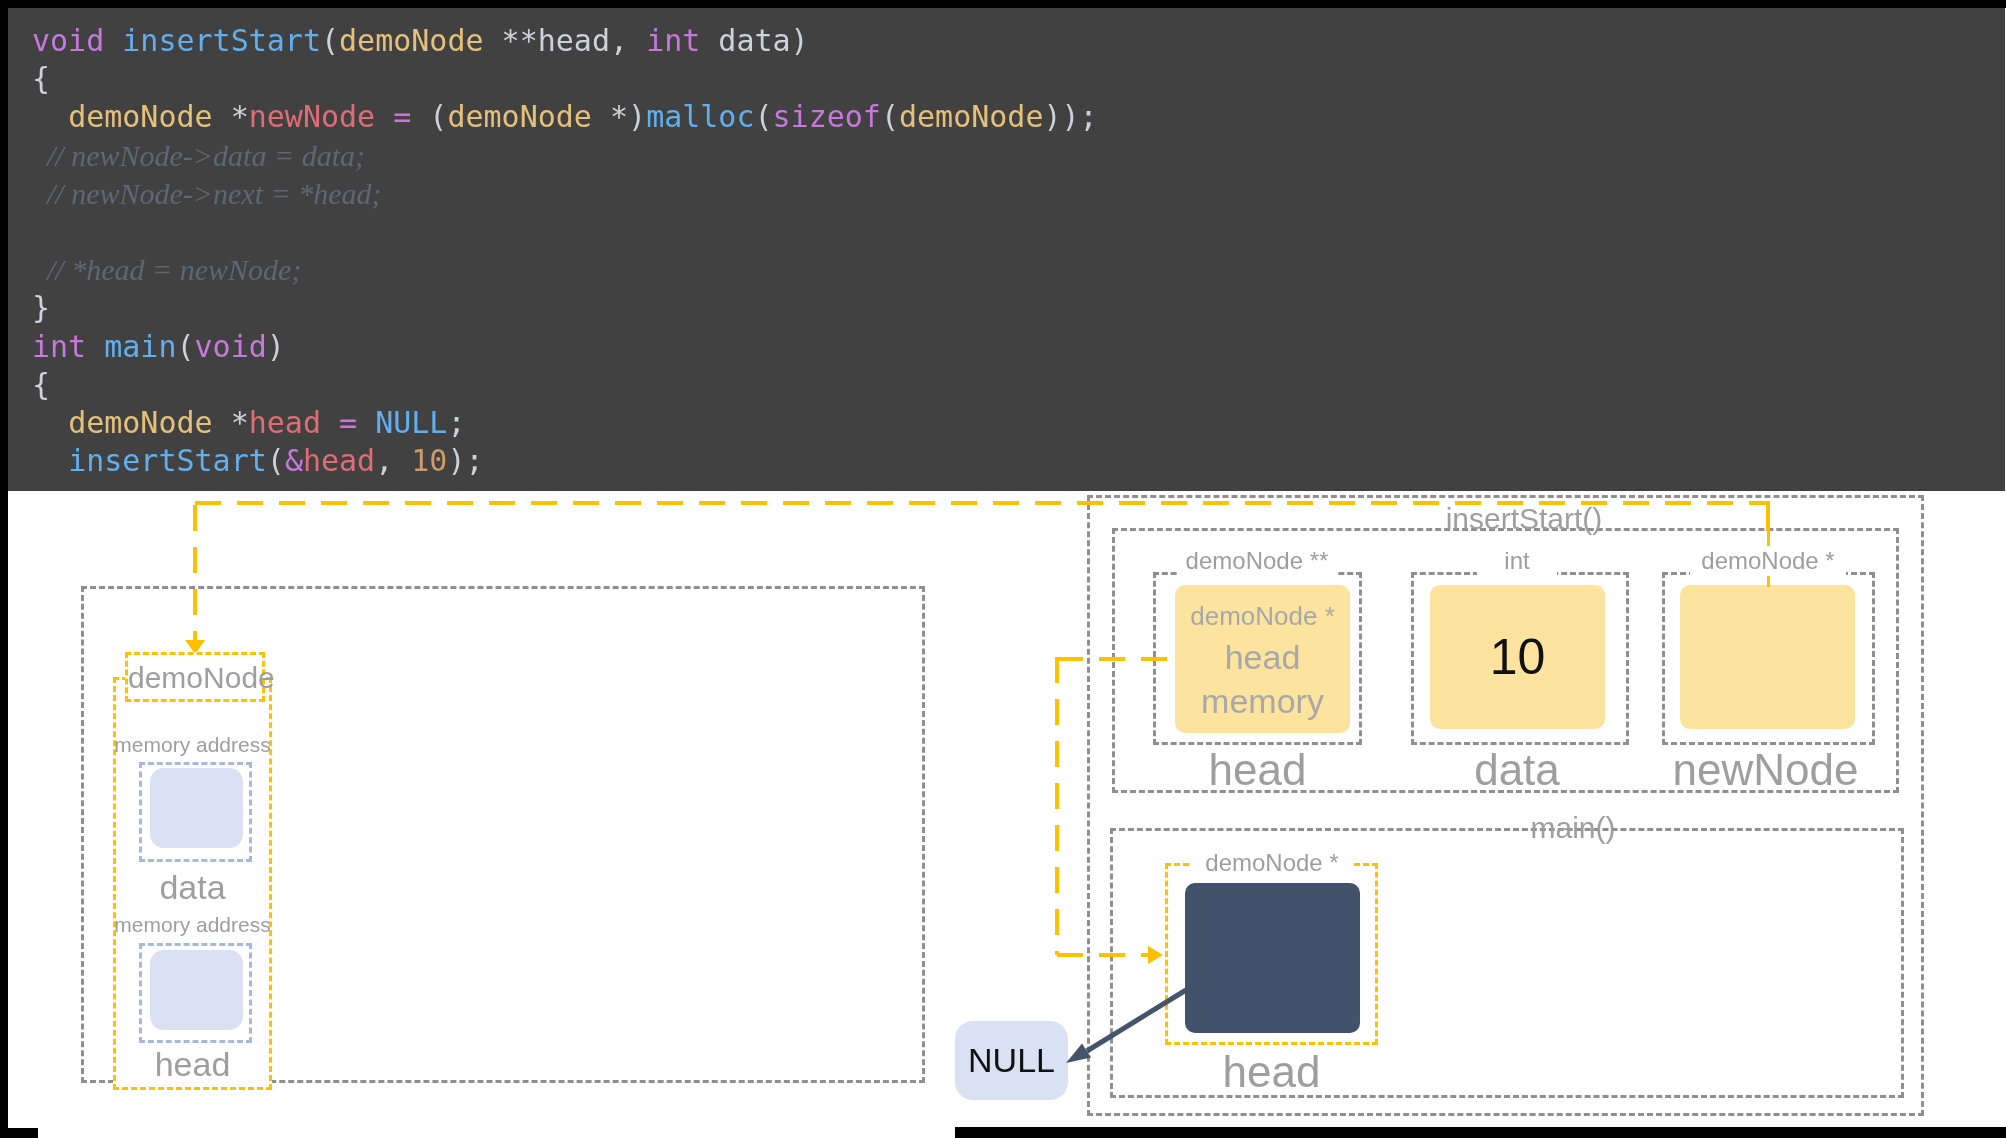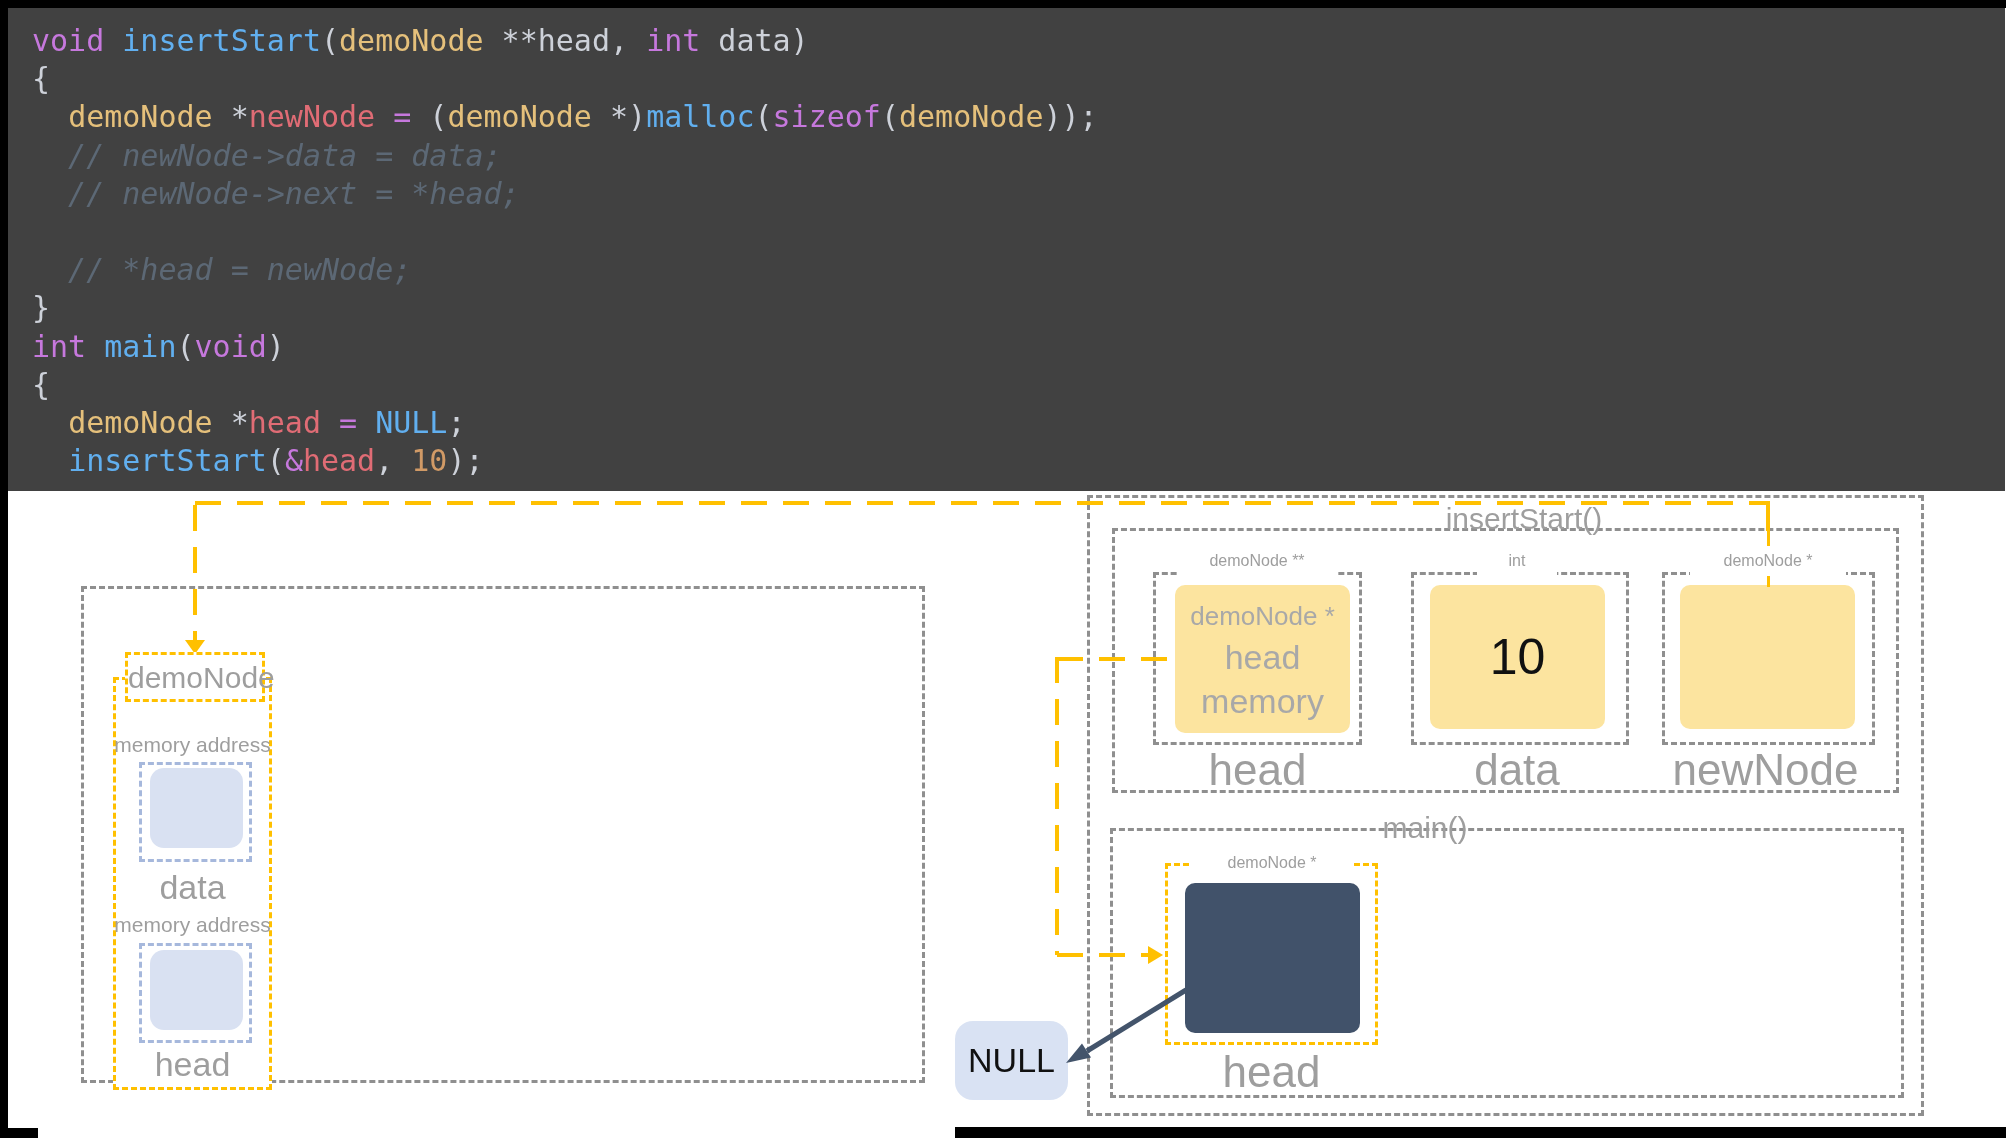--- a/index.html
+++ b/index.html
@@ -7,28 +7,28 @@
           font-family:"Liberation Sans",sans-serif;}
   
   .blackbar{position:absolute;background:#000;}
   
   #code{position:absolute;left:8px;top:8px;width:1973px;height:469px;background:var(--code-bg);
         margin:0;padding:14px 0 0 24px;font-family:"DejaVu Sans Mono",monospace;
         font-size:30px;line-height:38.2px;white-space:pre;}
   .code-line{white-space:pre;}
   .tok-k{color:var(--k);} .tok-f{color:var(--f);margin-top:36px;} .tok-t{color:var(--t);}
   .tok-v{color:var(--v);} .tok-o{color:var(--o);} .tok-p{color:var(--p);}
-  .tok-c{color:var(--c);font-style:italic;}
+  .tok-c{color:var(--c);font-style:italic;font-family:Liberation Serif, serif;}
   
   .gbox{position:absolute;border:3px dashed var(--dash-gray);}
   .obox{position:absolute;border:3px dashed var(--orange);}
   .ybox{position:absolute;background:var(--yellow);border-radius:10px;}
   
   .lbl{position:absolute;color:var(--label-gray);text-align:center;}
-  .small-lbl{font-size:16px;line-height:30px;background:#fff;z-index:4;}
+  .small-lbl{font-size:24px;line-height:30px;background:#fff;z-index:4;}
   .big-lbl{font-size:44px;line-height:48px;}
   .hint-lbl{font-size:21px;line-height:24px;}
   .title-lbl{font-size:30px;line-height:46px;z-index:5;}
   
   .oline-h{position:absolute;height:4px;z-index:3;
      background:repeating-linear-gradient(90deg,var(--orange) 0 26px,transparent 26px 42px);}
   .oline-v{position:absolute;width:4px;z-index:3;
      background:repeating-linear-gradient(180deg,var(--orange) 0 26px,transparent 26px 42px);}
   .oline-solid{position:absolute;width:3px;background:var(--orange);z-index:3;}
   .arrow-down{position:absolute;width:0;height:0;z-index:3;
@@ -100,21 +100,21 @@
   <div class="ybox" id="data-value" style="left:1430px;top:585px;width:175px;height:144px;">
     <span>10</span>
   </div>
   <div class="lbl big-lbl" style="left:1411px;top:746px;width:212px;">data</div>
 
   <div class="gbox" style="left:1662px;top:572px;width:207px;height:167px;"></div>
   <div class="lbl small-lbl" style="left:1690px;top:546px;width:156px;">demoNode *</div>
   <div class="ybox" style="left:1680px;top:585px;width:175px;height:144px;"></div>
   <div class="lbl big-lbl" style="left:1662px;top:746px;width:207px;">newNode</div>
 
-  <div class="lbl title-lbl" style="left:1310px;top:805px;width:230px;">main()</div>
+  <div class="lbl title-lbl" style="left:1458px;top:805px;width:230px;">main()</div>
   <div class="gbox" style="left:1110px;top:828px;width:788px;height:264px;"></div>
 
   <div class="obox" style="left:1165px;top:863px;width:207px;height:176px;"></div>
   <div class="lbl small-lbl" style="left:1192px;top:848px;width:160px;">demoNode *</div>
   <div id="main-head-box" style="left:1185px;top:883px;width:175px;height:150px;"></div>
   <div class="lbl big-lbl" style="left:1165px;top:1048px;width:213px;">head</div>
 
   <div id="null-box" style="left:955px;top:1021px;width:113px;height:79px;">
     <span>NULL</span>
   </div>

